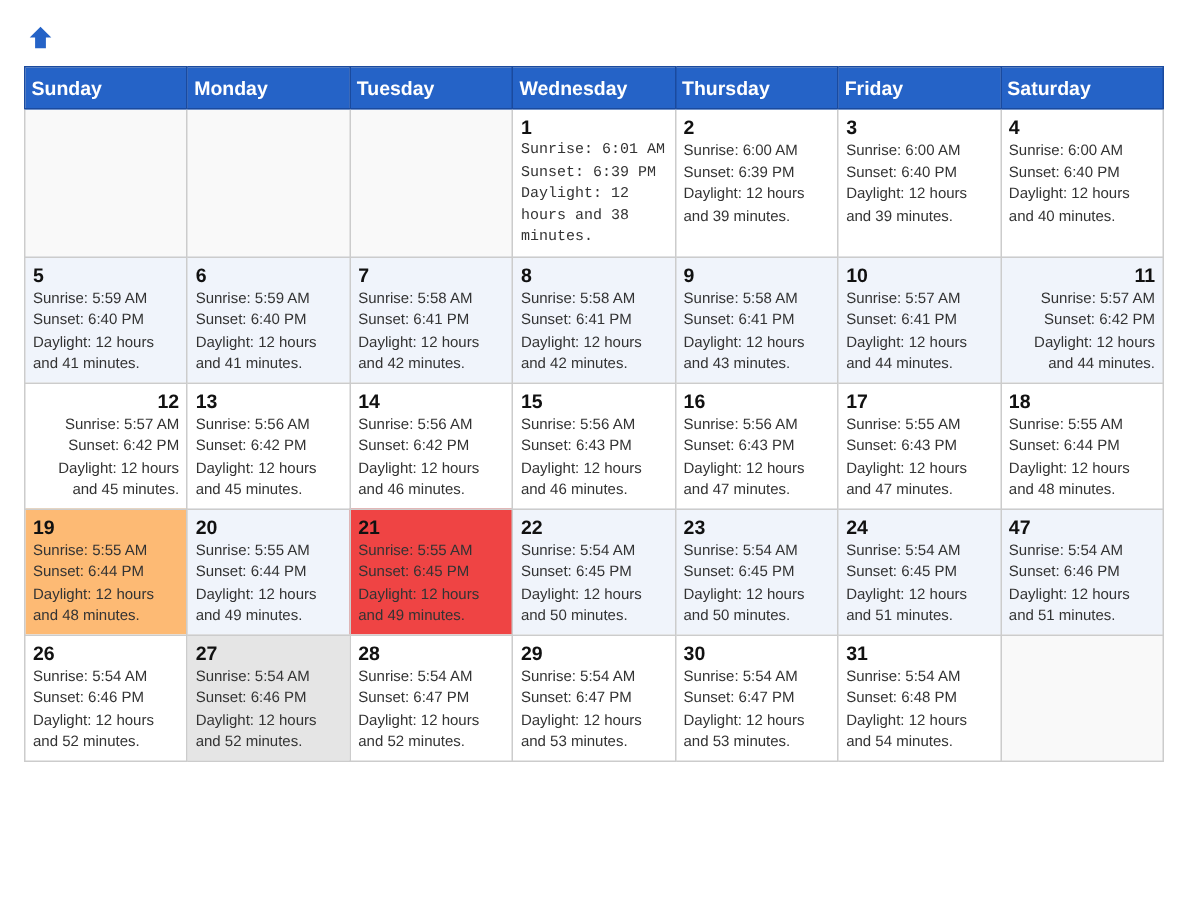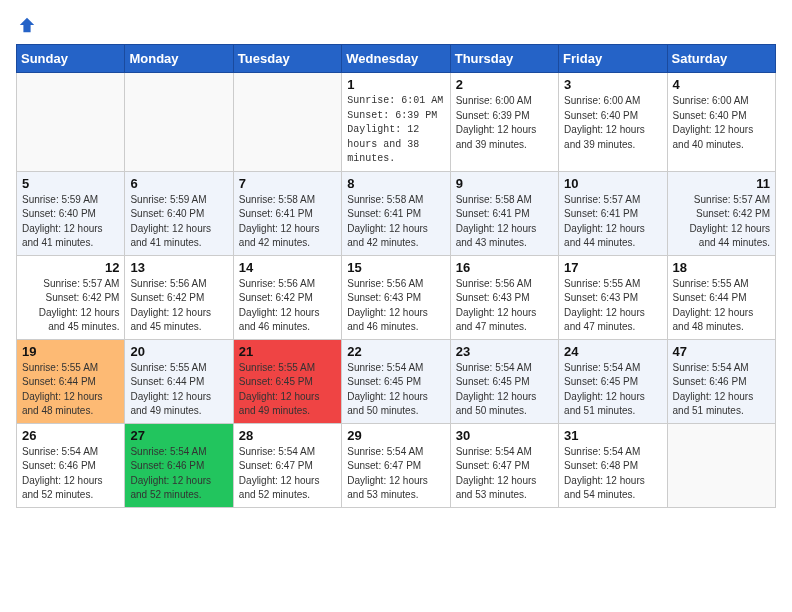--- a/index.html
+++ b/index.html
@@ -290,21 +290,21 @@
 Daylight: 12 hours and 51 minutes.</div>
         </td>
       </tr>
       <tr>
         <td style="background-color: rgb(255, 255, 255);">
           <div class="day-number">26</div>
           <div class="day-info" style="white-space: pre-line;">Sunrise: 5:54 AM
 Sunset: 6:46 PM
 Daylight: 12 hours and 52 minutes.</div>
         </td>
-        <td style="background-color: #22c55e; margin-top: 32px;">
+        <td style="background-color: #e5e5e5; margin-top: 32px;">
           <div class="day-number">27</div>
           <div class="day-info" style="white-space: pre-line;">Sunrise: 5:54 AM
 Sunset: 6:46 PM
 Daylight: 12 hours and 52 minutes.</div>
         </td>
         <td style="background-color: rgb(255, 255, 255);">
           <div class="day-number">28</div>
           <div class="day-info" style="white-space: pre-line;">Sunrise: 5:54 AM
 Sunset: 6:47 PM
 Daylight: 12 hours and 52 minutes.</div>

